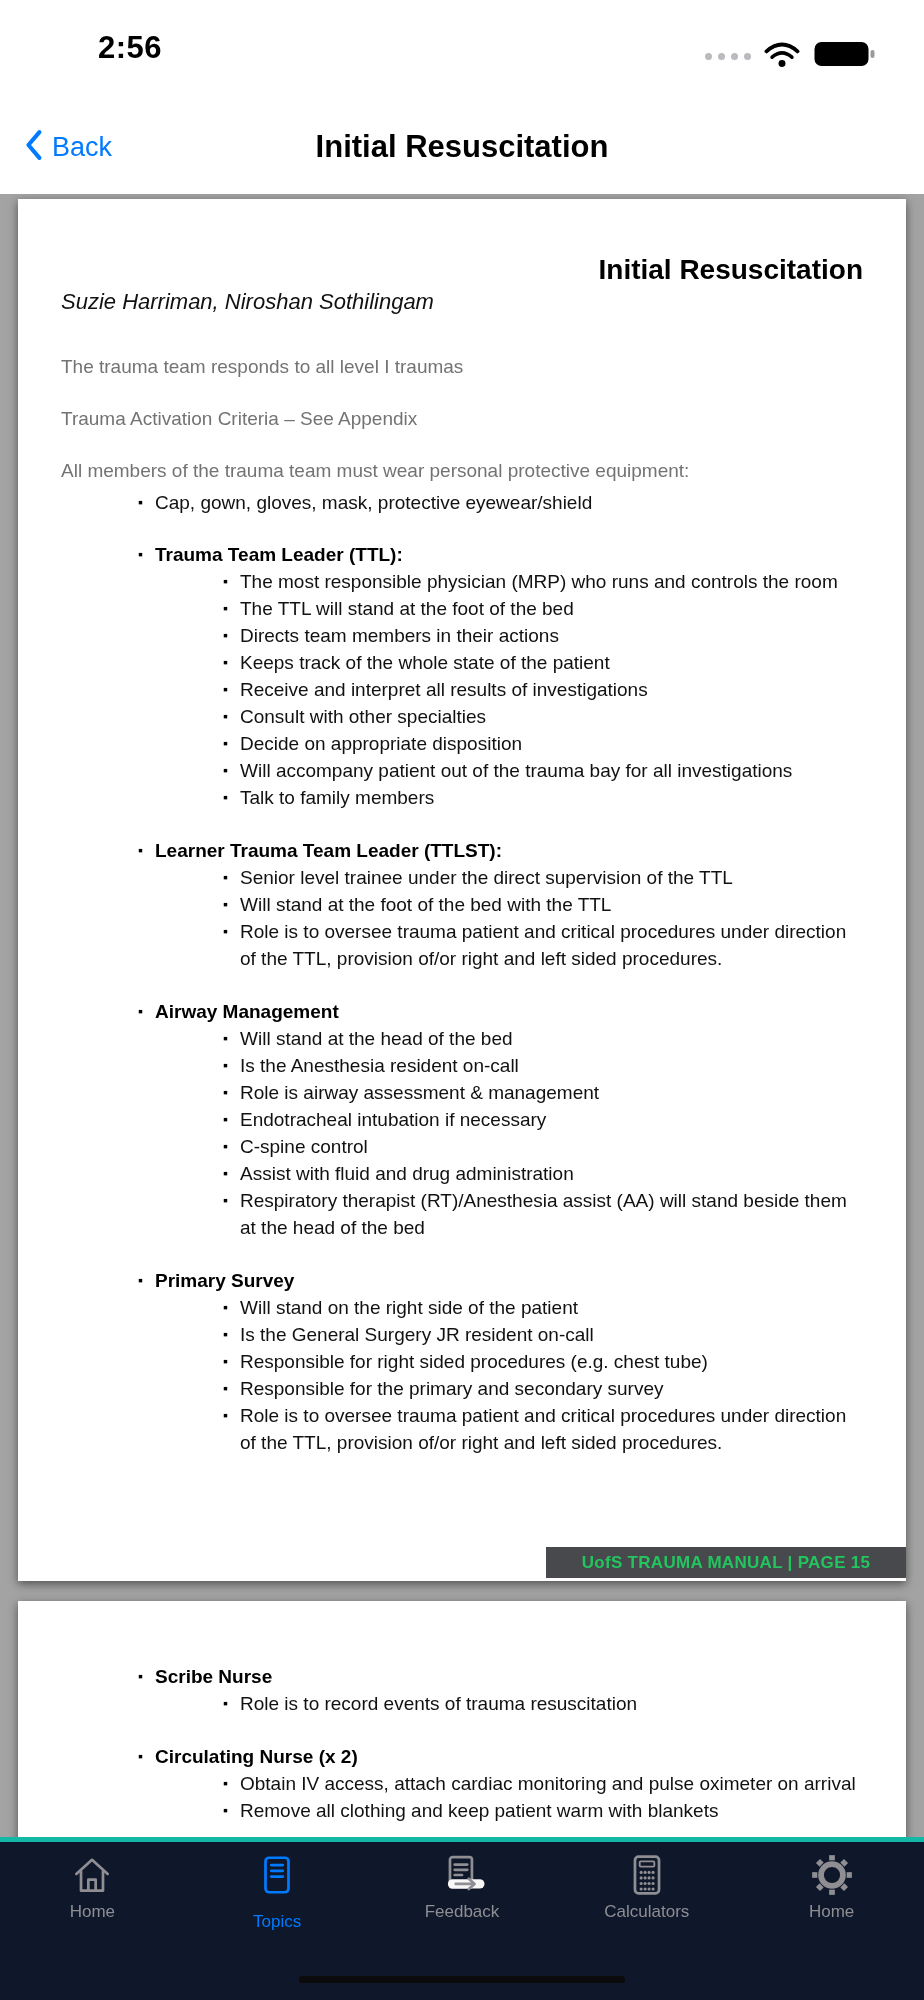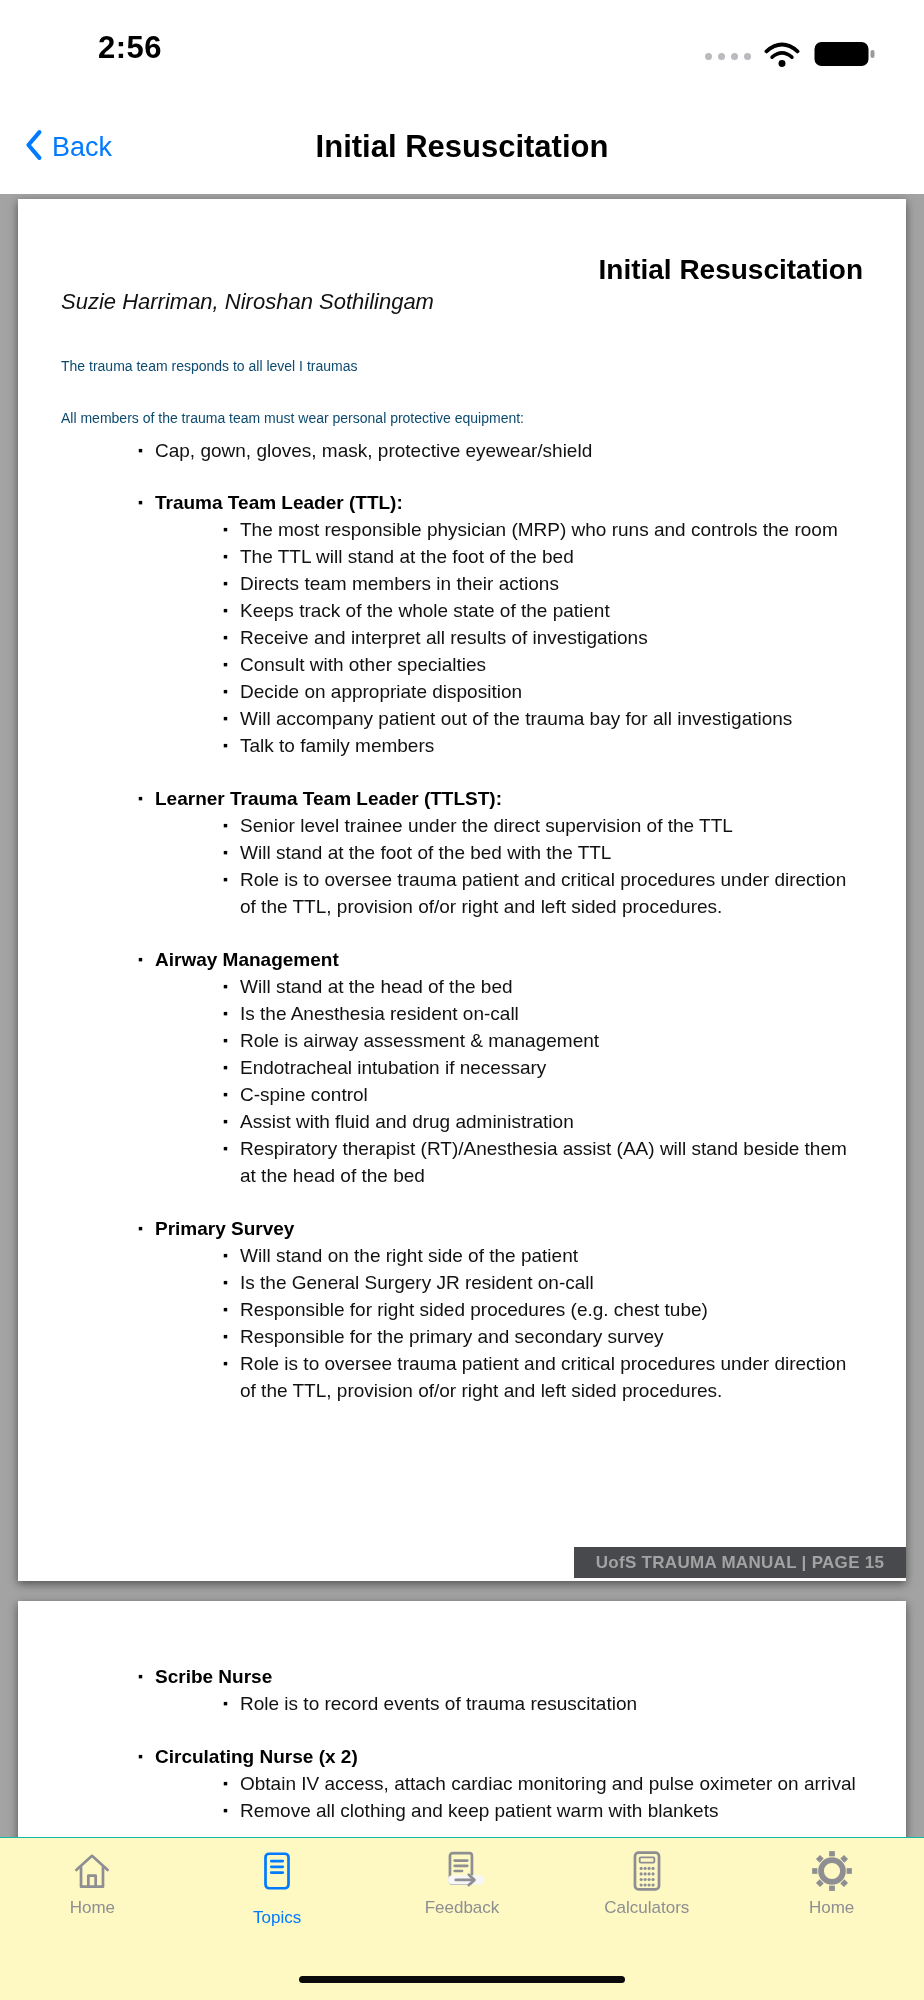--- a/index.html
+++ b/index.html
@@ -23,36 +23,36 @@
 
   
   .doc-area { position:absolute; top:194px; left:0; width:924px; height:1643px; background:#a3a3a3; overflow:hidden; }
   .page { position:absolute; left:18px; width:888px; background:#ffffff; box-shadow:0 3px 9px rgba(0,0,0,.5); }
   .page1 { top:5px; height:1382px; padding:54px 43px 0 43px; }
   .page2 { top:1407px; height:620px; padding:62px 43px 0 43px; }
 
   .doc-title { font-size:28px; font-weight:bold; color:#000; text-align:right; line-height:34px; }
   .doc-authors { font-size:22px; font-style:italic; color:#111; line-height:30px; margin-bottom:36px; }
 
-  .para { font-size:14px; line-height:27px; color:#0c4a6e; margin-bottom:25px; }
+  .para { font-size:19px; line-height:27px; color:#737373; margin-bottom:25px; }
   .para.tight { margin-bottom:5px; }
   .b1 { font-size:19px; line-height:27px; color:#111; margin:0 0 25px 77px; position:relative; padding-left:17px; }
   .sec { margin-bottom:26px; }
   .sec-title { font-size:19px; line-height:27px; font-weight:bold; color:#000; margin-left:77px; position:relative; padding-left:17px; }
   .sec ul { list-style:none; margin-left:162px; }
   .sec li { font-size:19px; line-height:27px; color:#111; position:relative; padding-left:17px; }
   .marker { position:absolute; left:0; top:0; font-size:14px; line-height:27px; color:#000; }
 
-  .page-footer { position:absolute; right:0; bottom:3px; width:332px; height:31px; background:#47494d;
-                 color:#a3a3a3; font-size:17px; font-weight:bold; letter-spacing:.3px;
+  .page-footer { position:absolute; right:0; bottom:3px; width:360px; height:31px; background:#47494d;
+                 color:#22c55e; font-size:17px; font-weight:bold; letter-spacing:.3px;
                  display:flex; align-items:center; justify-content:center;margin-top:45px; }
 
   
-  .tab-bar { position:absolute; top:1837px; left:0; right:0; height:163px; background:#fef9c3;
-             border-top:1px solid #14b8a6; display:flex; z-index:40; }
+  .tab-bar { position:absolute; top:1837px; left:0; right:0; height:163px; background:#0f172a;
+             border-top:5px solid #14b8a6; display:flex; z-index:40; }
   .tab-item { flex:1; display:flex; flex-direction:column; align-items:center; padding-top:10px; color:#8e8e93; cursor:pointer; }
   .tab-item.active { color:#007AFF;gap:10px; }
   .tab-icon { width:46px; height:46px; display:block; }
   .tab-icon svg { display:block; }
   .tab-label { font-size:17px; margin-top:4px; }
 
   .home-indicator { position:absolute; bottom:17px; left:50%; transform:translateX(-50%);
                     width:326px; height:7px; border-radius:4px; background:#0b0b0b; z-index:50; }
 </style>
 </head>
@@ -97,20 +97,21 @@
     <div class="nav-title">Initial Resuscitation</div>
   </div>
 
   <div class="doc-area">
 
     <div class="page page1">
       <div class="doc-title">Initial Resuscitation</div>
       <div class="doc-authors">Suzie Harriman, Niroshan Sothilingam</div>
       <div id="page1-blocks">
           <p class="para">The trauma team responds to all level I traumas</p>
+          <p class="para">Trauma Activation Criteria – See Appendix</p>
           <p class="para tight">All members of the trauma team must wear personal protective equipment:</p>
           <div class="b1"><span class="marker">▪</span>Cap, gown, gloves, mask, protective eyewear/shield</div>
           <div class="sec">
             <div class="sec-title"><span class="marker">▪</span>Trauma Team Leader (TTL):</div>
             <ul>
               <li><span class="marker">▪</span>The most responsible physician (MRP) who runs and controls the room</li>
               <li><span class="marker">▪</span>The TTL will stand at the foot of the bed</li>
               <li><span class="marker">▪</span>Directs team members in their actions</li>
               <li><span class="marker">▪</span>Keeps track of the whole state of the patient</li>
               <li><span class="marker">▪</span>Receive and interpret all results of investigations</li>

